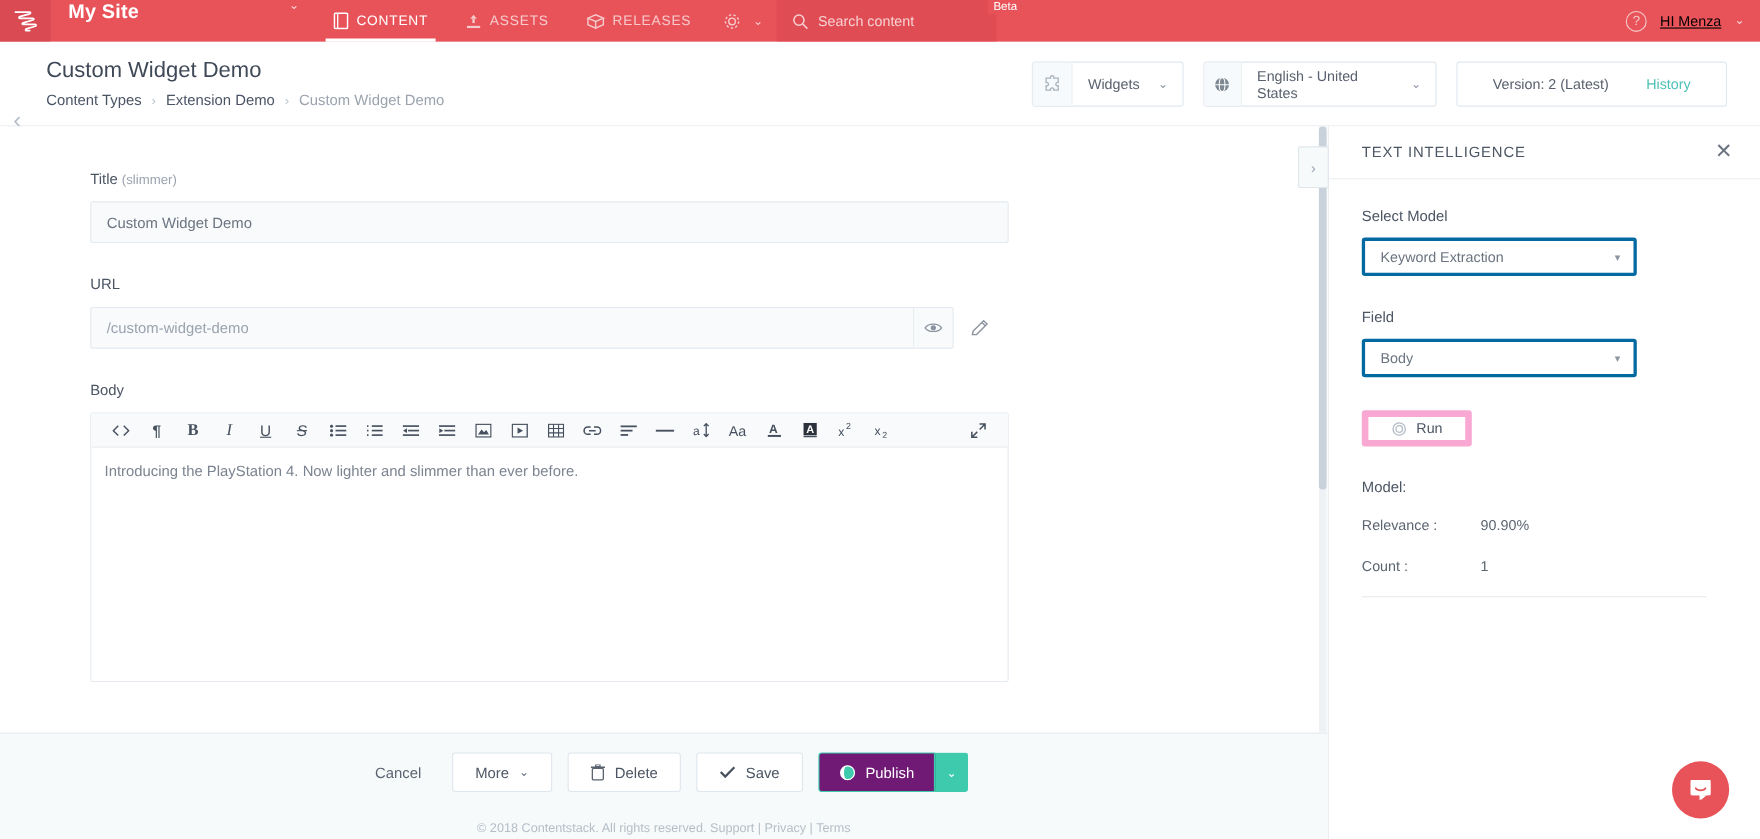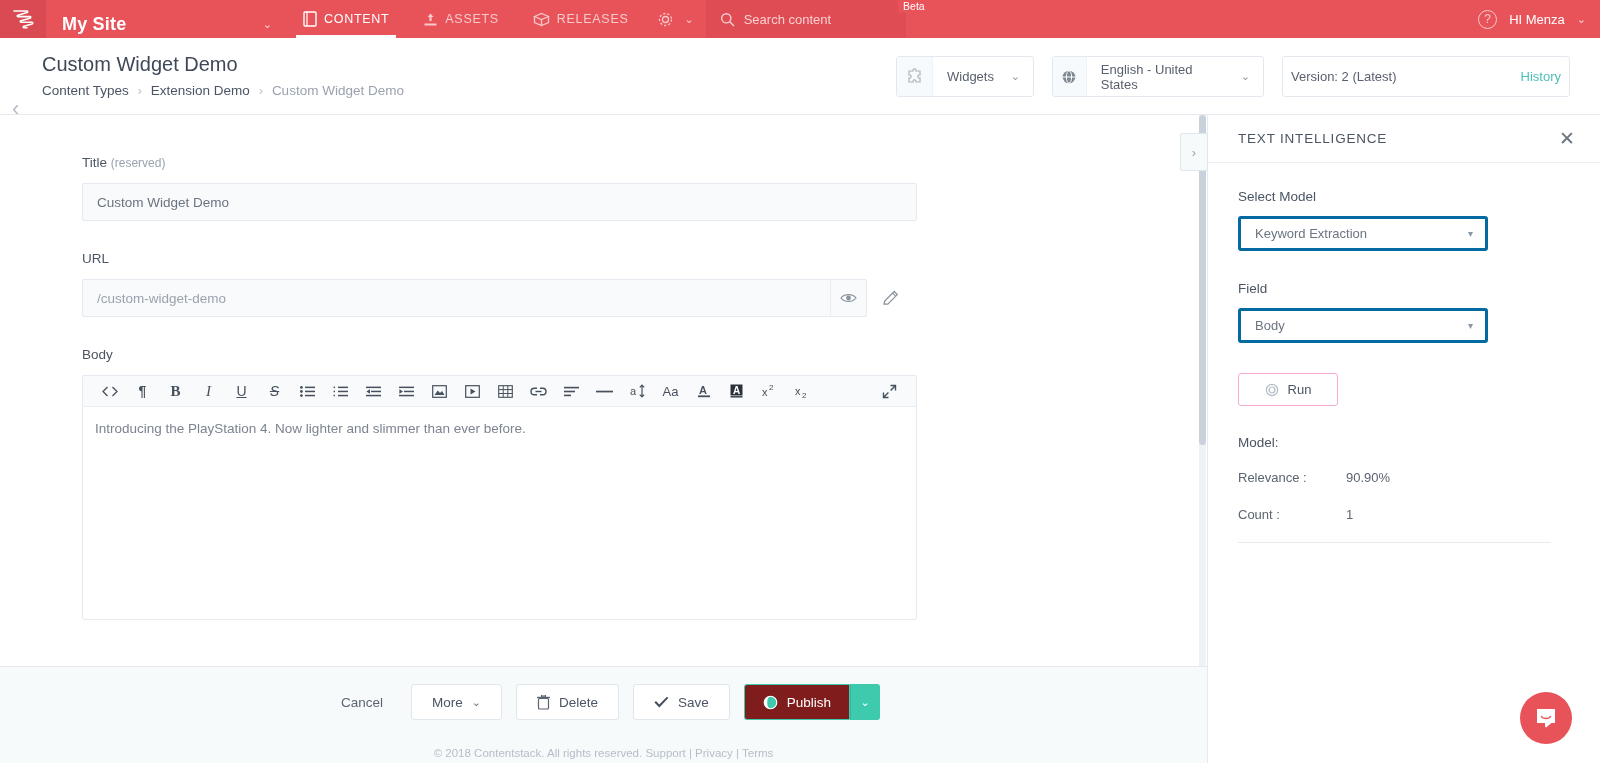--- a/index.html
+++ b/index.html
@@ -13,22 +13,22 @@
   
   .topnav {
     position: absolute; top: 0; left: 0; width: 1600px; height: 38px;
     background: #e8535a; display: flex; align-items: stretch;
   }
   .logo-box {
     width: 46px; background: #d94a52; display: flex;
     align-items: center; justify-content: center; flex: none;
   }
   .site-box {
-    width: 240px; display: flex; align-items: center; flex: none;
-    justify-content: space-between; padding: 11px 14px 0 16px;
+    width: 240px; display: flex; align-items: flex-start; flex: none;
+    justify-content: space-between; padding: 0 14px 0 16px;
   }
   .site-name { color: #fff; font-size: 18px; font-weight: bold; letter-spacing: .2px; }
   .caret { color: #fbd4d6; font-size: 11px; line-height: 1; }
   .nav-items { display: flex; align-items: stretch; }
   .nav-item {
     display: flex; align-items: center; gap: 7px; padding: 0 17px;
     color: #f6c9cb; font-size: 12.5px; letter-spacing: .7px;
     position: relative; cursor: pointer;
   }
   .nav-item.active { color: #ffffff; }
@@ -47,21 +47,21 @@
   .beta-badge {
     position: absolute; top: -1px; right: -24px; background: #e8535a;
     color: #fff; font-size: 10.5px; padding: 1px 5px; border-radius: 2px;
   }
   .nav-right { margin-left: auto; display: flex; align-items: center; padding-right: 14px; gap: 12px; }
   .help-circle {
     width: 19px; height: 19px; border: 1.4px solid #f6c9cb; border-radius: 50%;
     color: #f6c9cb; font-size: 12px; display: flex; align-items: center;
     justify-content: center; cursor: pointer;
   }
-  .user-name { color: #ffffff; font-size: 13px; }
+  .user-name { color: #000000; font-size: 13px; text-decoration: underline; }
 
   
   .pageheader {
     position: absolute; top: 38px; left: 0; width: 1600px; height: 77px;
     background: #ffffff; border-bottom: 1px solid #e6eaee;
   }
   .back-arrow {
     position: absolute; left: 12px; top: 60px; color: #b6bfc9;
     font-size: 22px; cursor: pointer; line-height: 1;
   }
@@ -78,21 +78,21 @@
     display: flex; align-items: center; background: #fff;
   }
   .ctrl-icon {
     width: 36px; height: 100%; display: flex; align-items: center;
     justify-content: center; background: #f7fafc; border-right: 1px solid #eef2f6;
   }
   .ctrl-label { padding: 0 16px 0 14px; font-size: 13px; color: #59616e; }
   .ctrl-caret { padding-right: 13px; color: #8c96a3; font-size: 11px; }
   .widgets-ctrl { width: 138px; }
   .locale-ctrl { width: 212px; }
-  .version-ctrl { width: 288px; justify-content: space-between; padding: 0 8px; }
+  .version-ctrl { width: 246px; justify-content: space-between; padding: 0 32px; }
   .version-text { font-size: 13px; color: #59616e; }
   .history-link { font-size: 13px; color: #4ec1b6; cursor: pointer; }
 
   
   .main {
     position: absolute; top: 115px; left: 0; width: 1207px; height: 551px;
     background: #fff; overflow: hidden;
   }
   .form { padding: 40px 0 0 82px; width: 900px; }
   .field { margin-bottom: 30px; }
@@ -156,21 +156,21 @@
   .sb-body { padding: 26px 30px 0 30px; }
   .sb-label { font-size: 13.5px; color: #4b5563; margin-bottom: 12px; }
   .sb-select {
     width: 250px; height: 35px; border: 3px solid #0369a1; border-radius: 3px;
     display: flex; align-items: center; justify-content: space-between;
     padding: 0 12px 0 14px; font-size: 13px; color: #6b7480;
     background: #fff; cursor: pointer; margin-bottom: 30px;
   }
   .sb-select .sel-caret { color: #8c96a3; font-size: 10px; }
   .run-btn {
-    width: 100px; height: 33px; border: 1px solid #f9a8d4; border-radius: 3px;
+    width: 100px; height: 33px; border: 6px solid #f9a8d4; border-radius: 3px;
     display: flex; align-items: center; justify-content: center; gap: 9px;
     font-size: 13px; color: #4b5563; background: #fff; cursor: pointer;
     margin-bottom: 29px;
   }
   .result-label { font-size: 13.5px; color: #4b5563; margin-bottom: 16px; }
   .res-row { display: flex; align-items: center; margin-bottom: 15px; height: 22px; }
   .res-key { width: 108px; font-size: 13px; color: #5b6470; flex: none; }
   .res-val { font-size: 13px; color: #5b6470; }
   .keyword-chip {
     background: #eef7fa; border: 1px solid #d3e3ea; border-radius: 2px;
@@ -187,21 +187,21 @@
     display: flex; align-items: center; justify-content: center; gap: 14px;
     padding-top: 17px;
   }
   .link-btn { font-size: 13.5px; color: #5b6470; cursor: pointer; padding: 0 14px; }
   .btn {
     height: 36px; border: 1px solid #dfe6ec; background: #fff; border-radius: 3px;
     display: flex; align-items: center; justify-content: center; gap: 9px;
     padding: 0 20px; font-size: 13.5px; color: #4b5563; cursor: pointer;
   }
   .btn-publish {
-    background: #7f1d1d; border-color: #3ecbad; color: #fff; padding: 0 18px;
+    background: #701a75; border-color: #3ecbad; color: #fff; padding: 0 18px;
     border-radius: 3px 0 0 3px;
   }
   .publish-caret {
     height: 36px; background: #3ecbad; border: 1px solid #3ecbad; border-left: 1px solid #35b59a;
     border-radius: 0 3px 3px 0; width: 30px; display: flex; align-items: center;
     justify-content: center; color: #fff; font-size: 11px; cursor: pointer;
   }
   .publish-group { display: flex; }
   .copyright {
     text-align: center; font-size: 11.5px; color: #b5bec7; margin-top: 27px;
@@ -336,21 +336,21 @@
     </div>
   </div>
 </div>
 
 <div class="main">
   <div class="form">
 
     <div class="field">
       <div class="flabel">
         <span>Title</span>
-        <span class="req">(reserved)</span>
+        <span class="req">(slimmer)</span>
       </div>
       <div class="finput">
         <span>Custom Widget Demo</span>
       </div>
     </div>
 
     <div class="field">
       <div class="flabel">URL</div>
       <div class="url-row">
         <div class="url-input">

